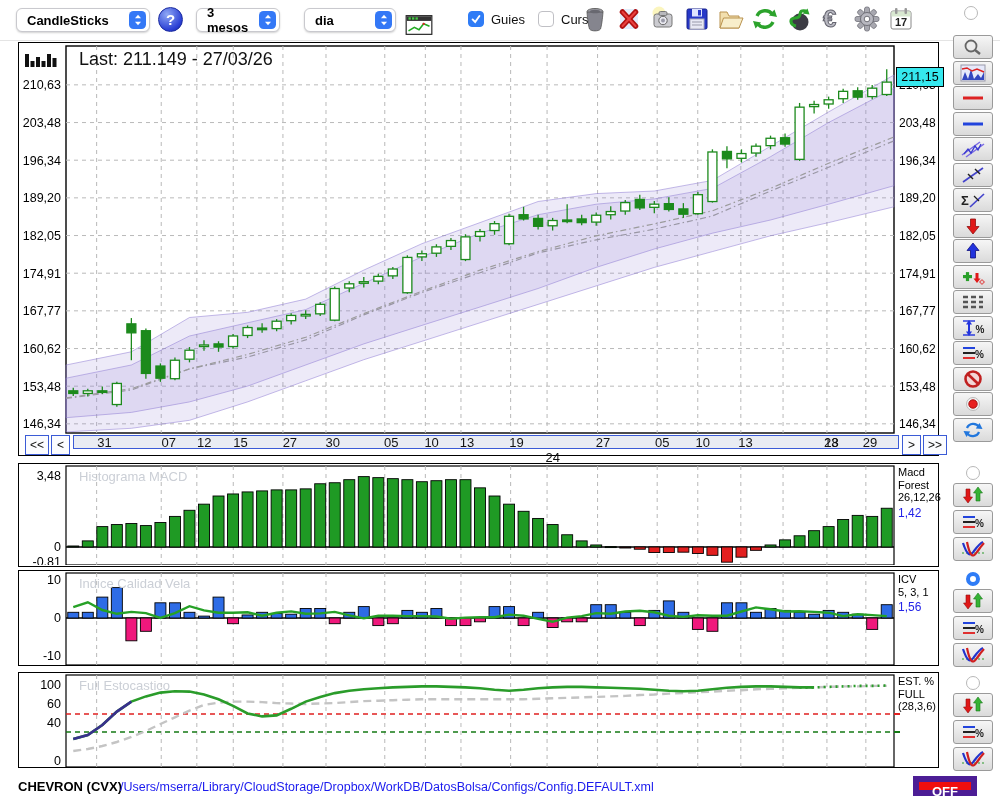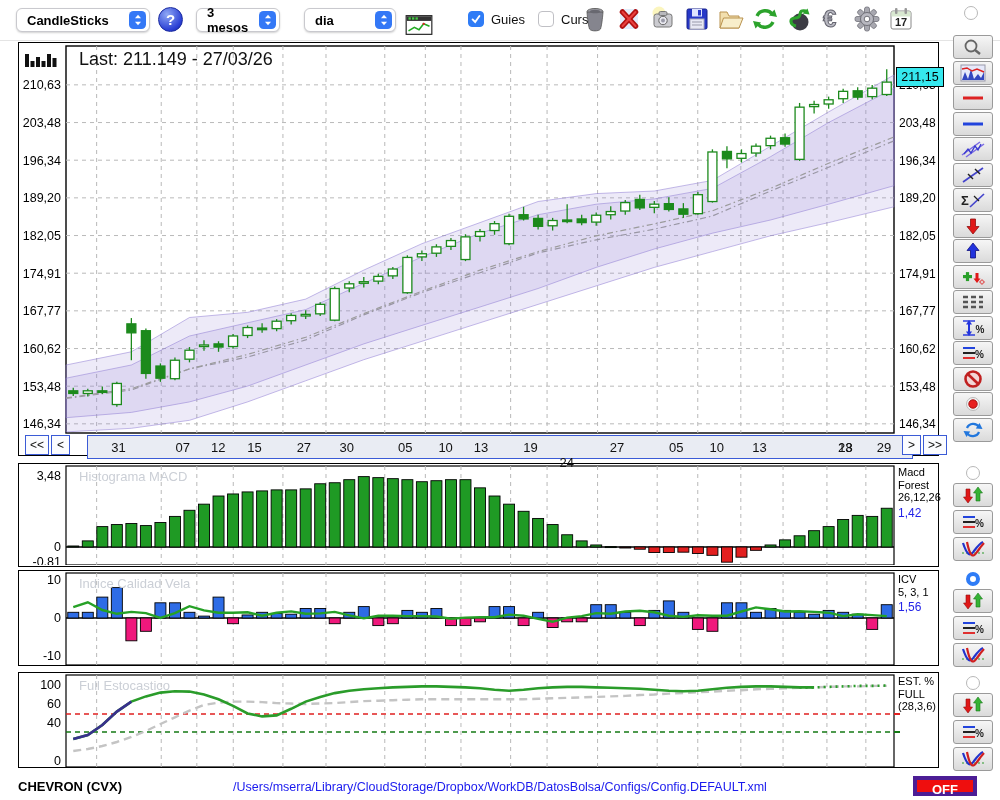--- a/index.html
+++ b/index.html
@@ -37,42 +37,42 @@
     white-space:nowrap;z-index:3;}
   .right-value{color:#2424e8;margin-top:3px;font-size:12px;}
   #last-label{position:absolute;left:60px;top:6px;font-size:18px;color:#111;z-index:3;}
   #price-badge{position:absolute;left:877px;top:24px;width:46px;height:18px;background:#35e8ee;
     border:1px solid #000;font-size:12.5px;text-align:center;line-height:18px;z-index:4;}
   #mini-bars{position:absolute;left:4px;top:4px;width:36px;height:26px;z-index:3;}
   
   .nav-btn{position:absolute;top:392px;height:20px;border:1.5px solid #3b5bd6;background:#fbfcff;
     font-size:12px;color:#111;display:flex;align-items:center;justify-content:center;
     box-sizing:border-box;padding:0;z-index:3;}
-  #dates-bar{position:absolute;top:392px;left:68px;width:826px;height:24px;border:1.5px solid #3b5bd6;
+  #dates-bar{position:absolute;top:392px;left:54px;width:826px;height:14px;border:1.5px solid #3b5bd6;
     background:#e9ecf3;box-sizing:border-box;z-index:3;}
   .date-lbl{position:absolute;top:50%;transform:translate(-50%,-50%);font-size:13px;color:#111;}
   
   #sidebar{position:absolute;left:946px;top:35px;width:54px;display:flex;flex-direction:column;
     gap:1.5px;align-items:center;}
   .tool-btn{width:40px;height:24px;background:linear-gradient(#f6f6f6,#dadada);border:1px solid #9a9a9a;
     border-radius:3px;display:flex;align-items:center;justify-content:center;padding:0;}
   .tool-btn svg{width:28px;height:20px;}
   .side-group{position:absolute;left:946px;width:54px;display:flex;flex-direction:column;
     align-items:center;gap:3px;}
   #sg-macd{top:466px;} #sg-icv{top:572px;} #sg-stoch{top:676px;}
   .radio{width:14px;height:14px;border-radius:50%;border:1.5px solid #b8b8b8;background:#fff;
     box-sizing:border-box;display:inline-block;}
   .radio.sel{border:4.5px solid #2f7cf6;}
   #radio-main{position:absolute;left:964px;top:6px;}
   
   #statusbar{position:absolute;left:0;top:772px;width:1000px;height:28px;background:#fff;}
   #symbol{position:absolute;left:18px;top:7px;font-size:13px;font-weight:700;color:#000;}
-  #cfg-path{position:absolute;left:120px;right:120px;top:8px;text-align:center;font-size:12.5px;color:#1a1aee;}
+  #cfg-path{position:absolute;left:120px;right:120px;top:8px;font-size:12.5px;color:#1a1aee;}
   #off-badge{position:absolute;left:913px;top:4px;width:64px;height:20px;background:#ef0e0e;
-    border:4px solid #4c1d95;color:#fff;font-size:13px;font-weight:700;text-align:center;
+    border:6px solid #4c1d95;color:#fff;font-size:13px;font-weight:700;text-align:center;
     line-height:19px;box-sizing:border-box;}
 </style>
 </head>
 <body>
 
 <div class="window">
 
   <div class="toolbar">
     <div class="mac-select" style="left:16px;width:134px;">
       <span>CandleSticks</span>

